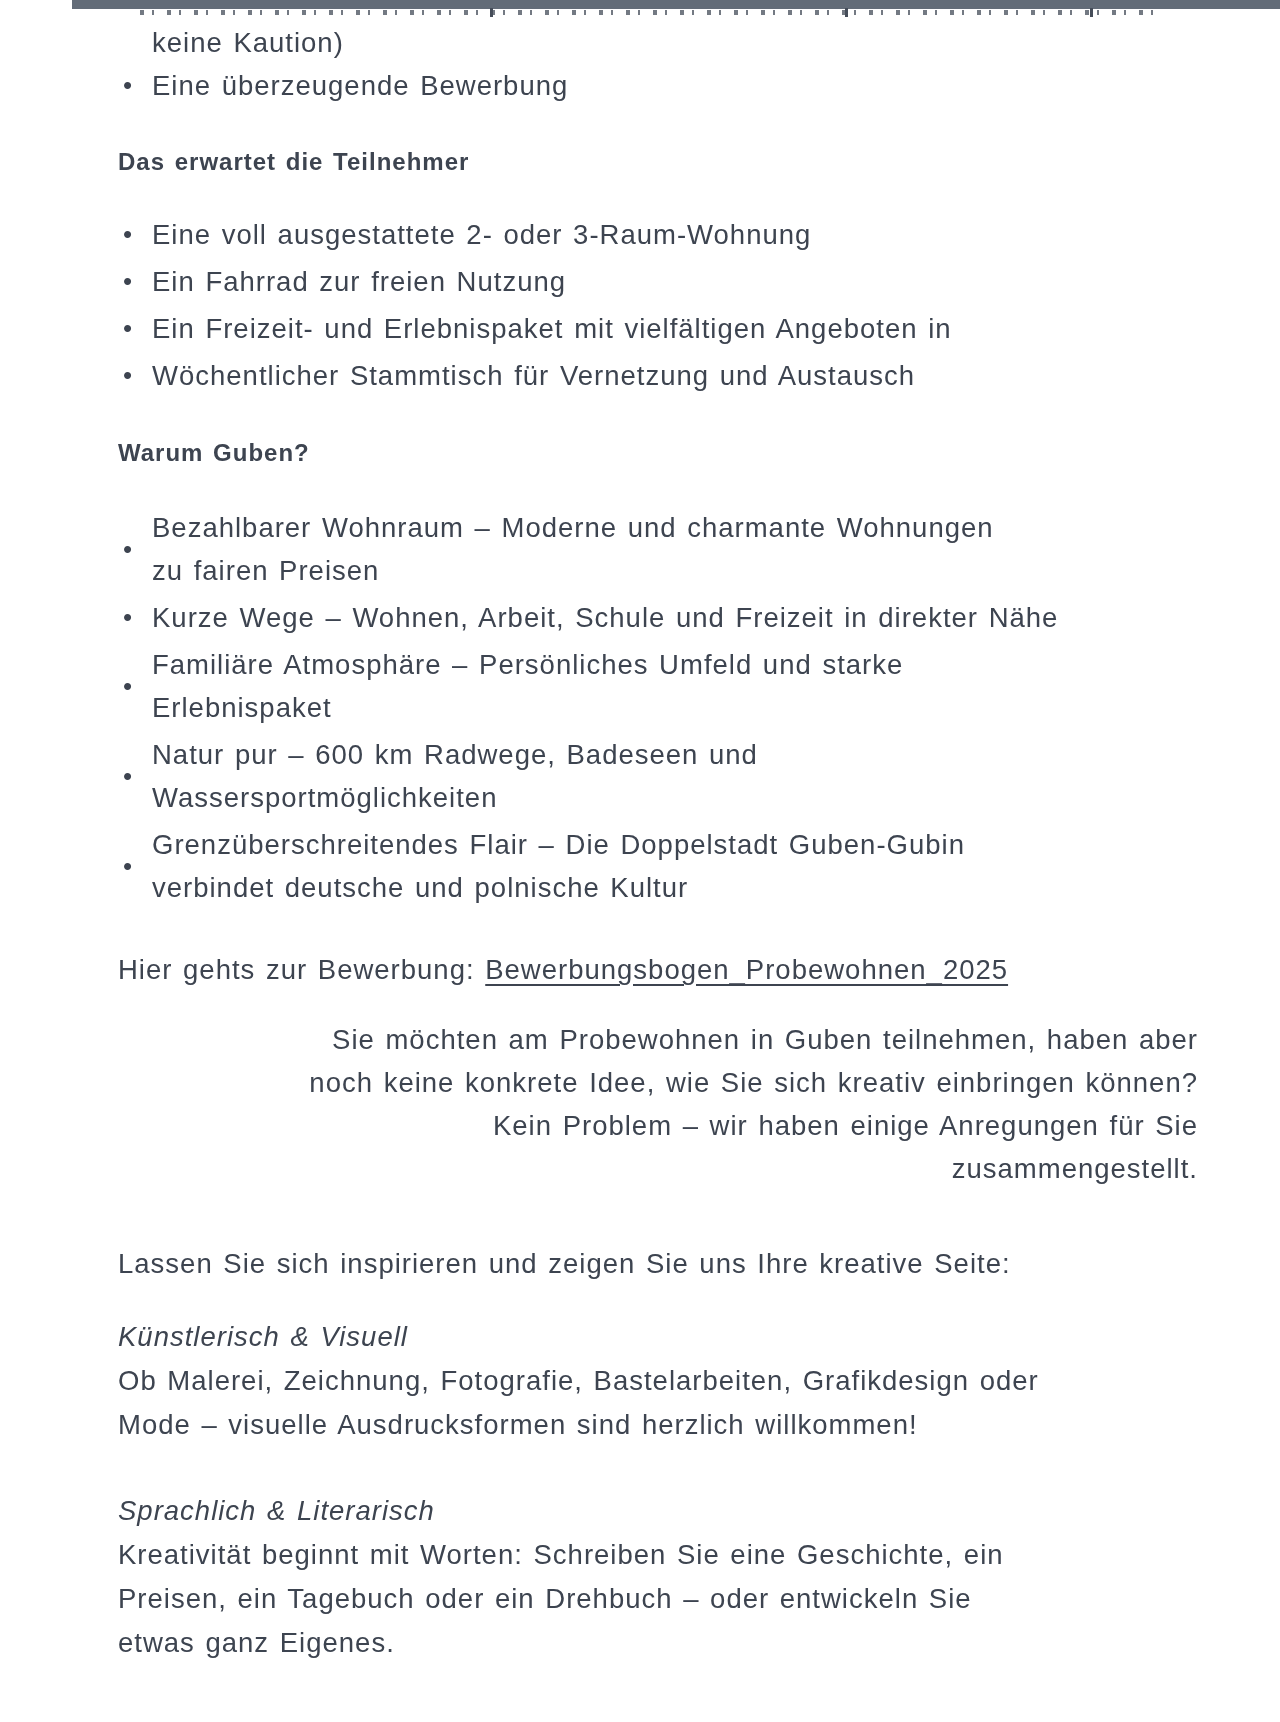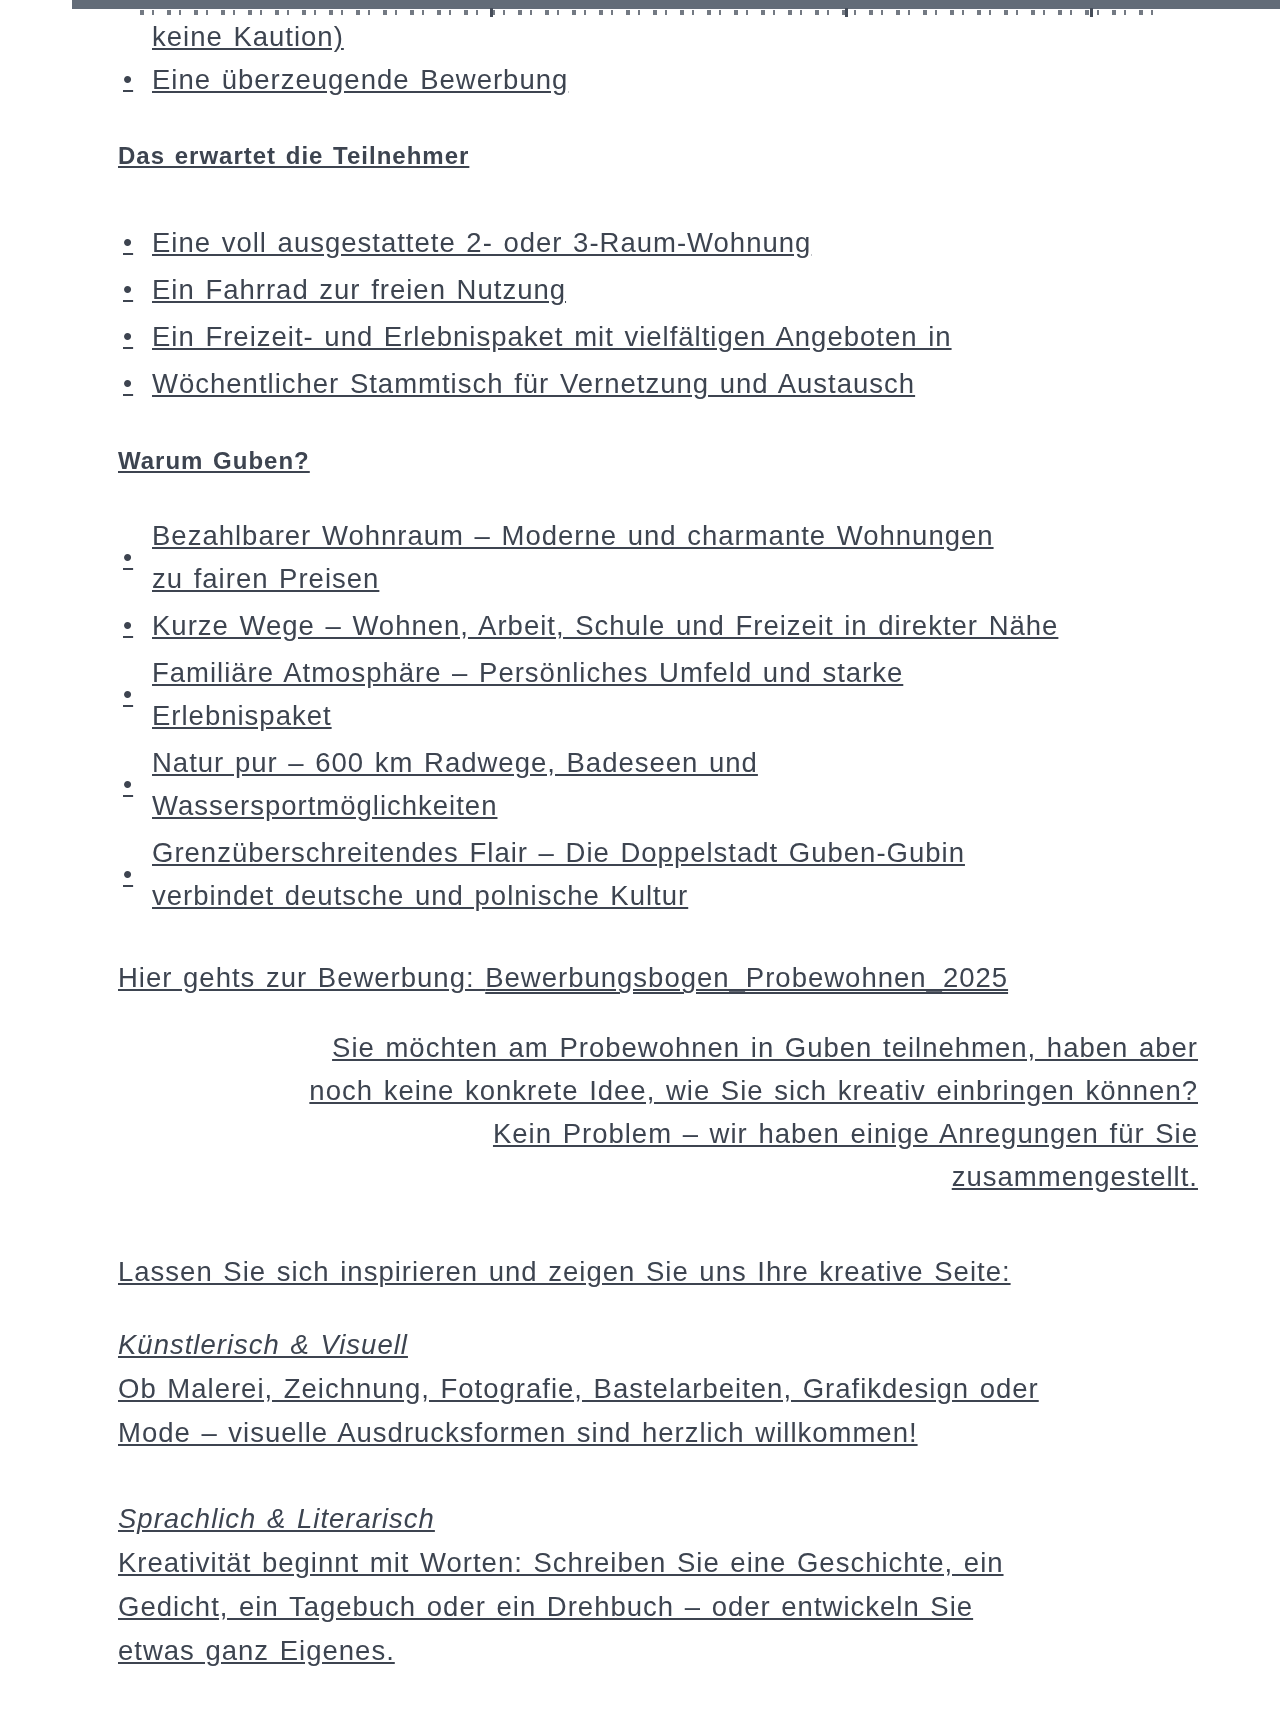--- a/index.html
+++ b/index.html
@@ -13,35 +13,35 @@
   .topbar{position:absolute;left:72px;top:0;width:1208px;height:9px;background:#636c78;}
   
   .remnant{
     position:absolute;left:140px;top:10px;width:1025px;height:5px;opacity:.75;
     background:repeating-linear-gradient(90deg,#454d59 0 4px,transparent 4px 12px,#454d59 12px 14px,transparent 14px 27px);
   }
   .remnant-tick{position:absolute;top:8px;width:3px;height:9px;background:#454d59;}
   .tick-1{left:490px;}.tick-2{left:845px;}.tick-3{left:1090px;}
 
   .content{
-    position:absolute;left:118px;top:2px;width:1080px;
-    font-size:27.5px;line-height:43px;letter-spacing:1px;word-spacing:2px;text-decoration:underline;
+    position:absolute;left:118px;top:8px;width:1080px;
+    font-size:27.5px;line-height:43px;letter-spacing:1px;word-spacing:2px;
   }
   .line{display:block;white-space:nowrap;}
   .wrapline{margin:13px 0 0 0;padding-left:34px;}
 
   .li{display:flex;align-items:center;}
   .li + .li{margin-top:4px;}
   .li::before{content:"\2022";flex:0 0 34px;padding-left:5px;box-sizing:border-box;font-size:26px;}
   .li-text{flex:1 1 auto;min-width:0;}
 
   h3{font-size:24px;line-height:43px;font-weight:700;margin:0;}
   .h-expect{margin-top:33px;}
   .h-why{margin-top:34px;}
-  .list-1{margin-top:44px;}
+  .list-1{margin-top:30px;}
   .list-2{margin-top:32px;}
 
   .linkline{margin-top:39px;white-space:nowrap;}
   .doc-link{
     color:inherit;cursor:pointer;
     text-decoration:underline;text-decoration-thickness:2px;text-underline-offset:5px;
   }
   .para{margin-top:27px;text-align:right;}
   .lead{margin-top:52px;}
   .idea{line-height:44px;}
@@ -144,17 +144,17 @@
 
   <div class="idea idea-1">
     <span class="line idea-title">Künstlerisch &amp; Visuell</span>
     <span class="line">Ob Malerei, Zeichnung, Fotografie, Bastelarbeiten, Grafikdesign oder</span>
     <span class="line">Mode – visuelle Ausdrucksformen sind herzlich willkommen!</span>
   </div>
 
   <div class="idea idea-2">
     <span class="line idea-title">Sprachlich &amp; Literarisch</span>
     <span class="line">Kreativität beginnt mit Worten: Schreiben Sie eine Geschichte, ein</span>
-    <span class="line">Gedicht, ein Tagebuch oder ein Drehbuch – oder entwickeln Sie</span>
+    <span class="line">Preisen, ein Tagebuch oder ein Drehbuch – oder entwickeln Sie</span>
     <span class="line">etwas ganz Eigenes.</span>
   </div>
 
 </main>
 
 </body></html>

